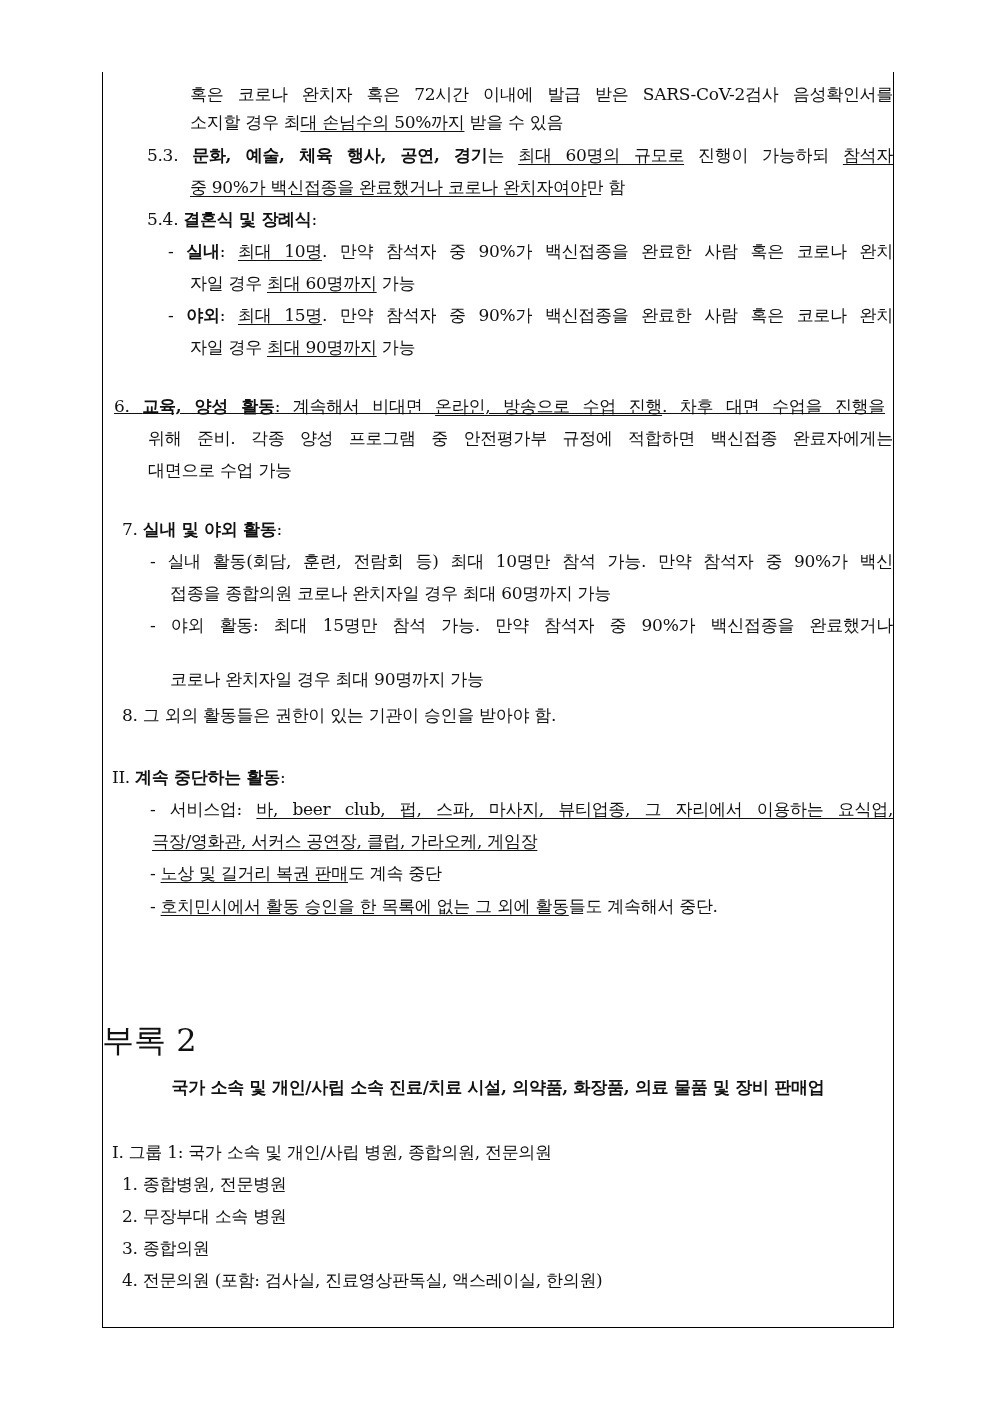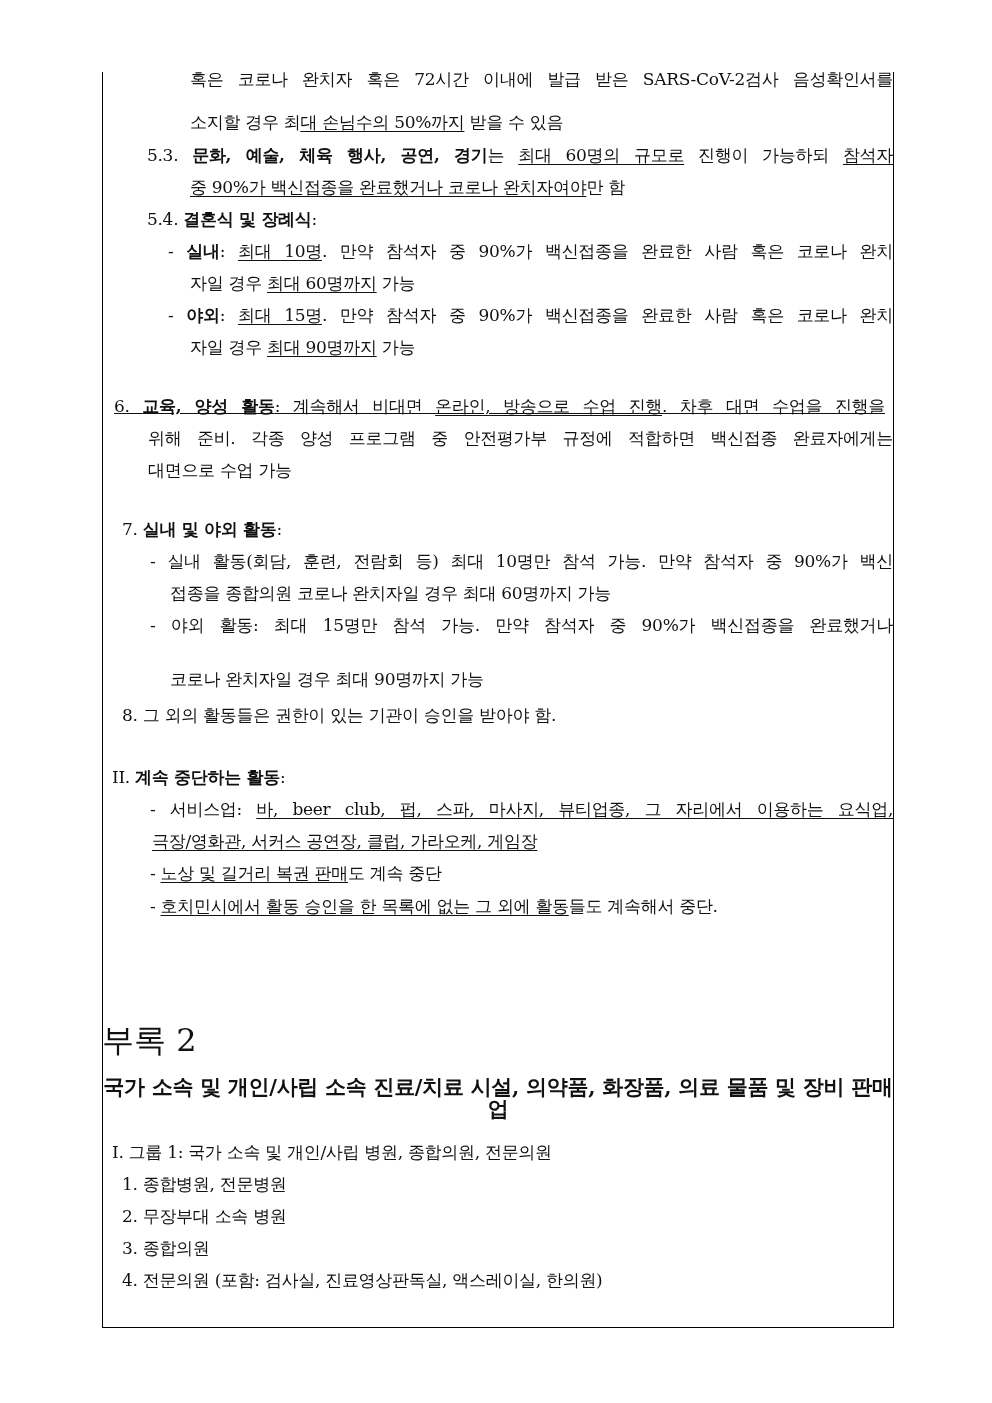--- a/index.html
+++ b/index.html
@@ -48,33 +48,33 @@
     font-size: 32px;
     line-height: 40px;
     font-family: "DejaVu Serif", "Liberation Serif", serif;
   }
   .appendix-subtitle {
     position: absolute;
     left: 102px;
     width: 792px;
     top: 1076px;
     text-align: center;
-    font-size: 21px;
+    font-size: 17px;
     line-height: 22px;
     font-weight: bold;
     letter-spacing: -0.3px;
   }
 </style>
 </head>
 <body>
 
 <div class="frame"></div>
 
 <div id="lines-container">
-    <div class="line just" style="left: 190px; top: 68px; width: 703px; white-space: normal; height: 22px; overflow: visible;"><span>혹은 코로나 완치자 혹은 72시간 이내에 발급 받은 SARS-CoV-2검사 음성확인서를</span></div>
+    <div class="line just" style="left: 190px; top: 83px; width: 703px; white-space: normal; height: 22px; overflow: visible;"><span>혹은 코로나 완치자 혹은 72시간 이내에 발급 받은 SARS-CoV-2검사 음성확인서를</span></div>
     <div class="line" style="left: 190px; top: 111px;"><span>소지할 경우 최</span><span class="u">대 손님수의 50%까지</span><span> 받을 수 있음</span></div>
     <div class="line just" style="left: 147px; top: 144px; width: 746px; white-space: normal; height: 22px; overflow: visible;"><span>5.3. </span><span class="b">문화, 예술, 체육 행사, 공연, 경기</span><span>는 </span><span class="u">최대 60명의 규모로</span><span> 진행이 가능하되 </span><span class="u">참석자</span></div>
     <div class="line" style="left: 190px; top: 176px;"><span class="u">중 90%가 백신접종을 완료했거나 코로나 완치자여야</span><span>만 함</span></div>
     <div class="line" style="left: 147px; top: 208px;"><span>5.4. </span><span class="b">결혼식 및 장례식</span><span>:</span></div>
     <div class="line just" style="left: 168px; top: 240px; width: 725px; white-space: normal; height: 22px; overflow: visible;"><span>- </span><span class="b">실내</span><span>: </span><span class="u">최대 10명</span><span>. 만약 참석자 중 90%가 백신접종을 완료한 사람 혹은 코로나 완치</span></div>
     <div class="line" style="left: 190px; top: 272px;"><span>자일 경우 </span><span class="u">최대 60명까지</span><span> 가능</span></div>
     <div class="line just" style="left: 168px; top: 304px; width: 725px; white-space: normal; height: 22px; overflow: visible;"><span>- </span><span class="b">야외</span><span>: </span><span class="u">최대 15명</span><span>. 만약 참석자 중 90%가 백신접종을 완료한 사람 혹은 코로나 완치</span></div>
     <div class="line" style="left: 190px; top: 336px;"><span>자일 경우 </span><span class="u">최대 90명까지</span><span> 가능</span></div>
     <div class="line just" style="left: 114px; top: 395px; width: 771px; white-space: normal; height: 22px; overflow: visible; text-decoration: underline;"><span>6. </span><span class="b">교육, 양성 활동</span><span>: 계속해서 비대면 </span><span class="u">온라인, 방송으로 수업 진행</span><span>. 차후 대면 수업을 진행을</span></div>
     <div class="line just" style="left: 148px; top: 427px; width: 745px; white-space: normal; height: 22px; overflow: visible;"><span>위해 준비. 각종 양성 프로그램 중 안전평가부 규정에 적합하면 백신접종 완료자에게는</span></div>

